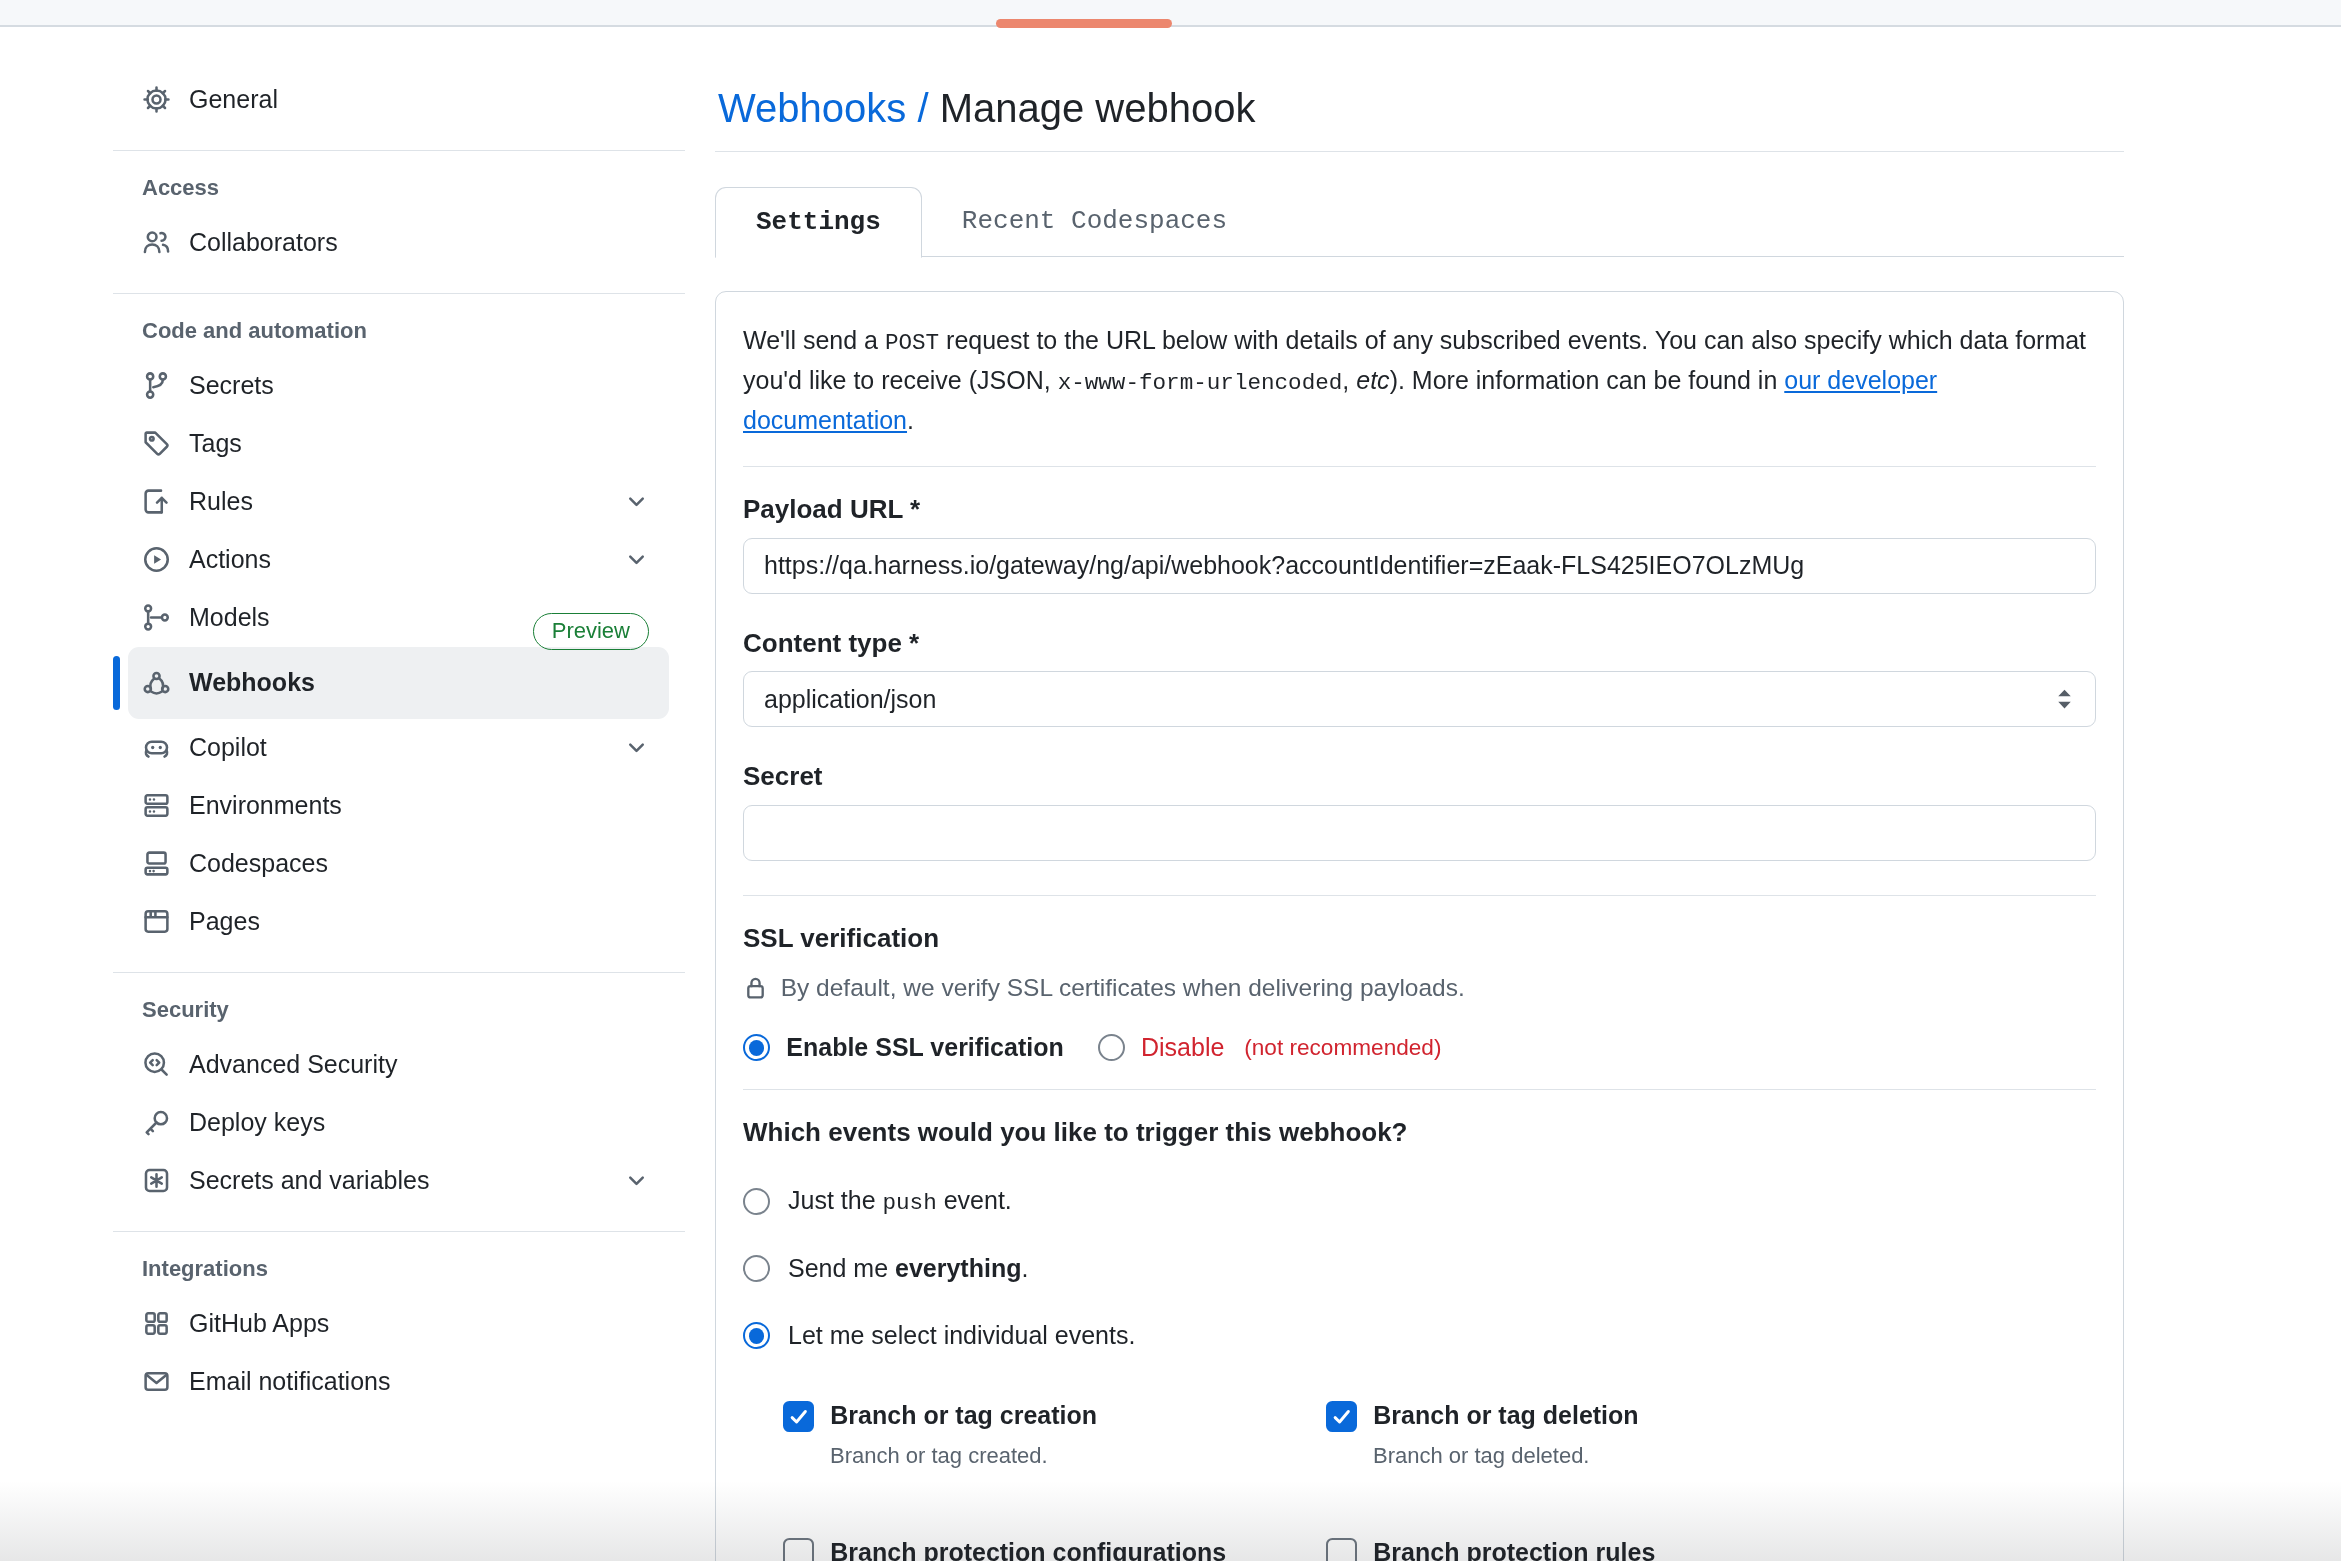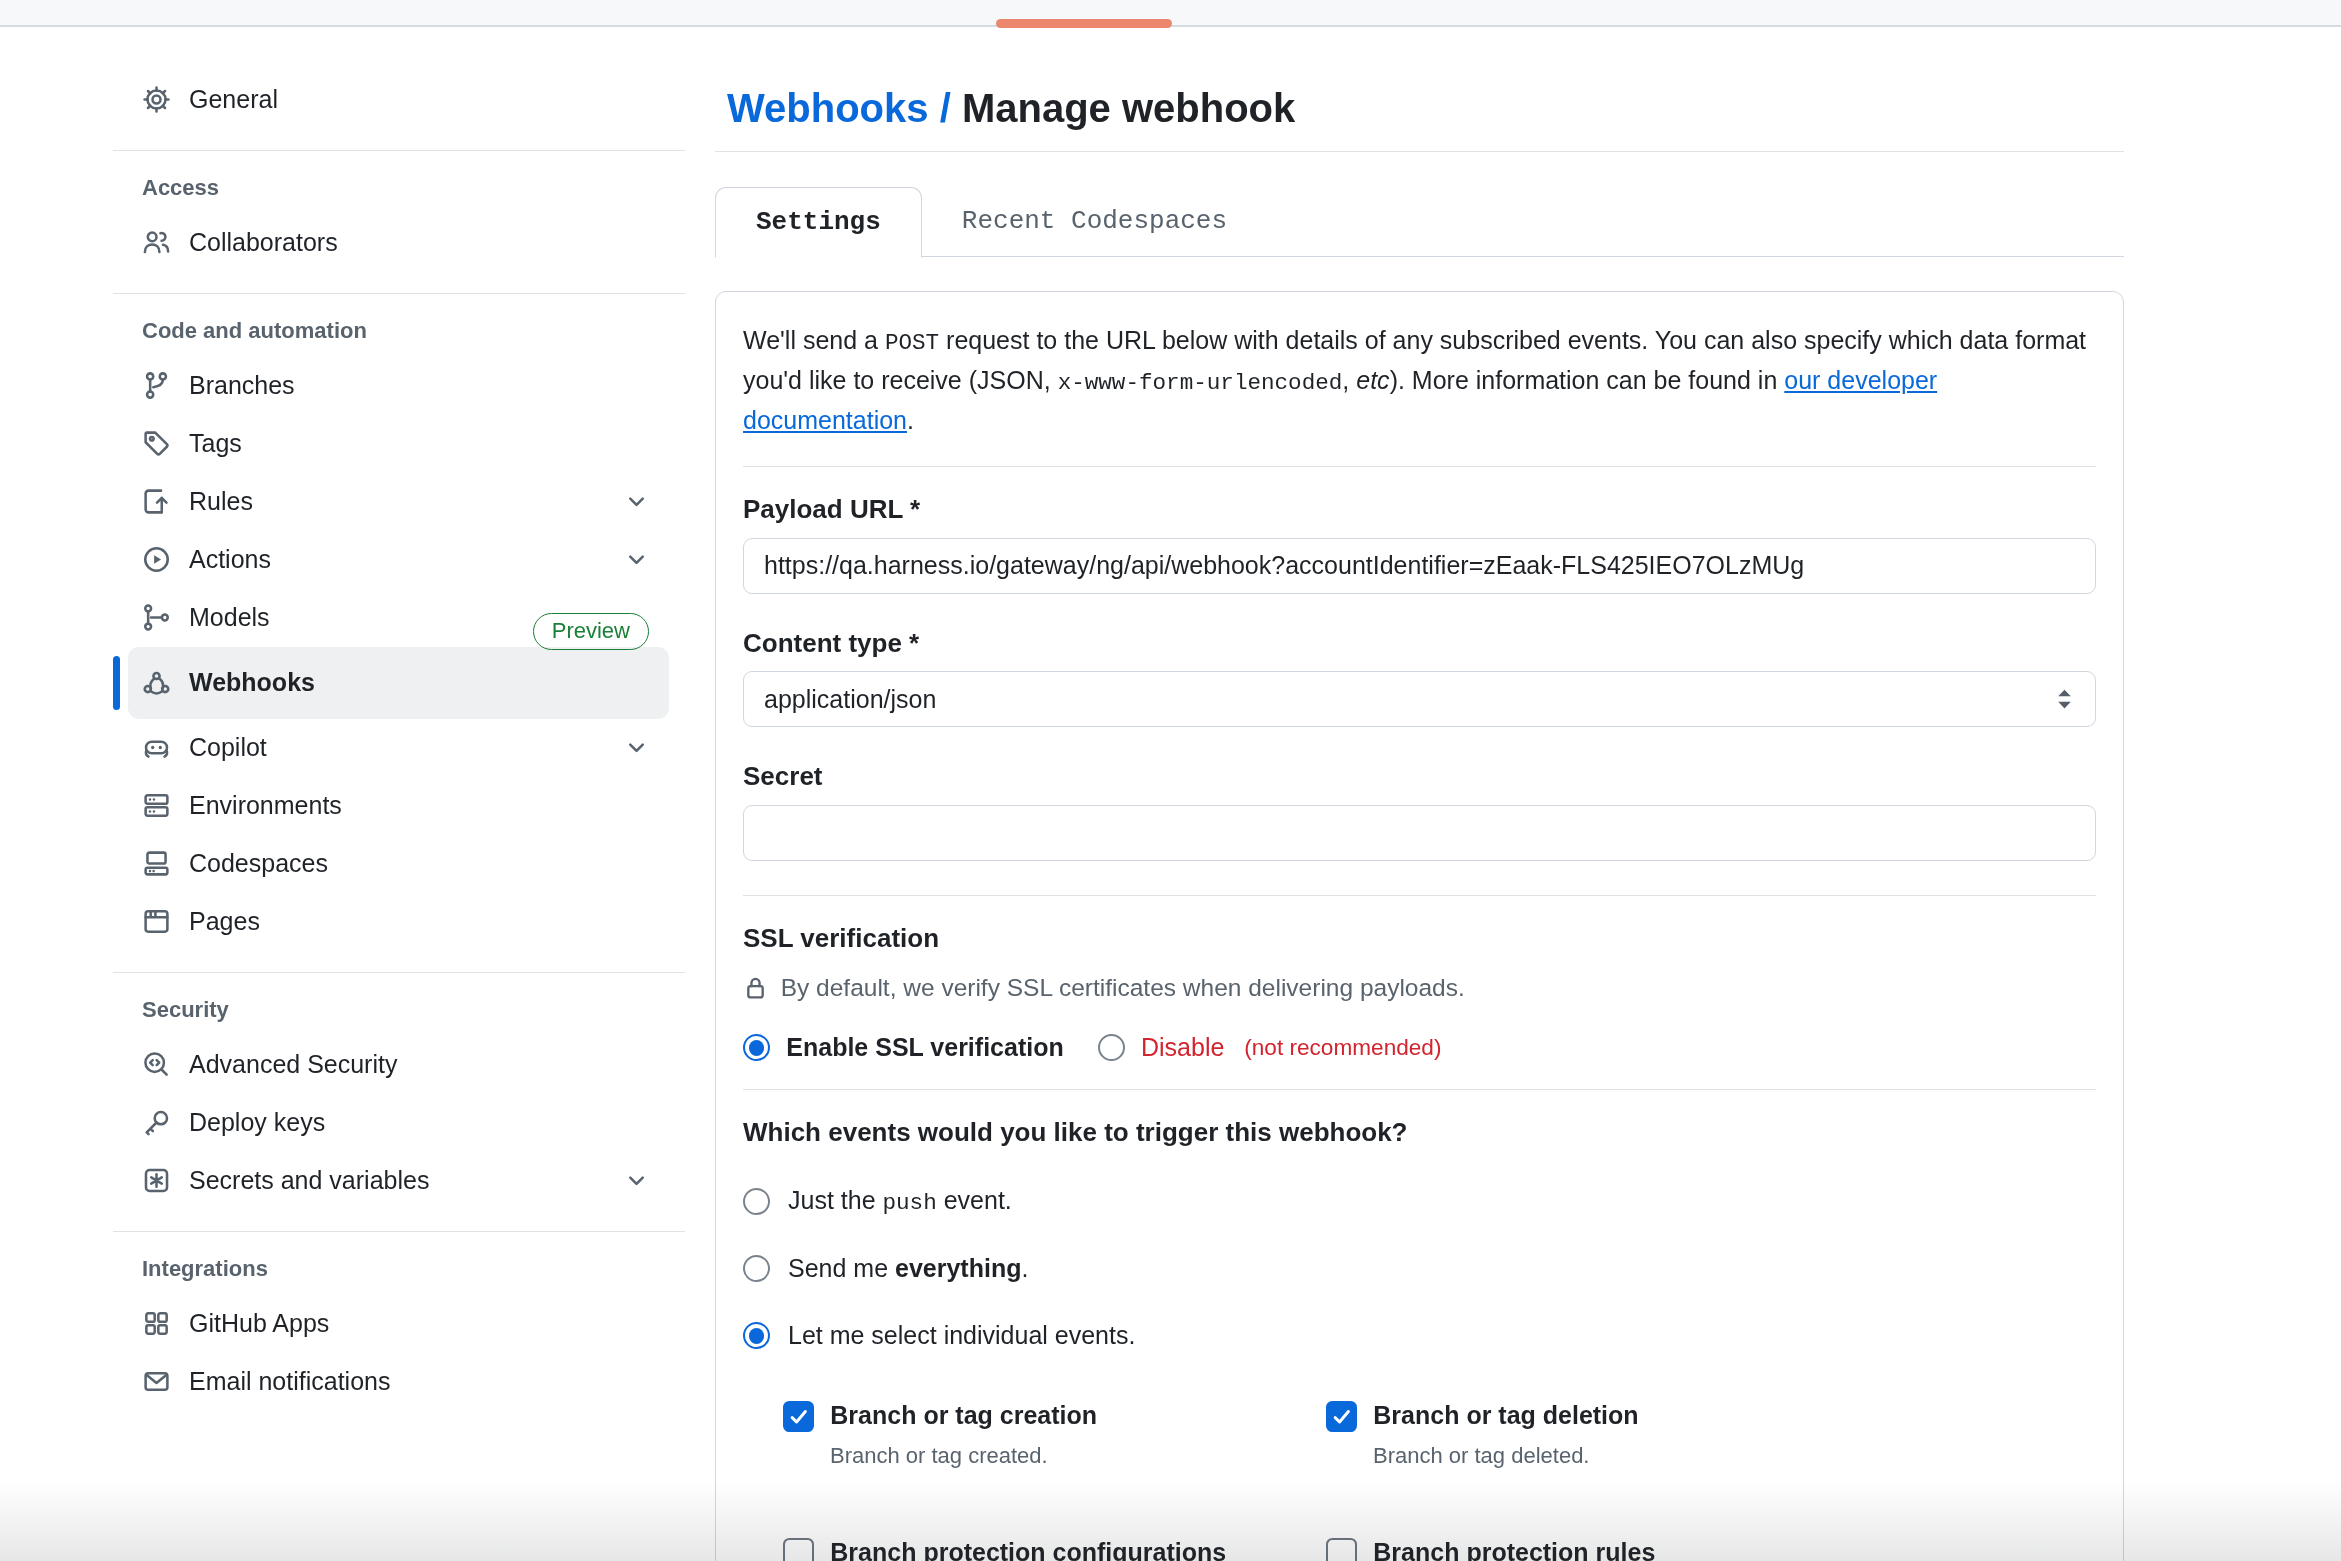--- a/index.html
+++ b/index.html
@@ -32,21 +32,21 @@
   .nav-item.active::after { content:""; position:absolute; left:0; top:9px; width:7.2px; bottom:9px;
     background:#0969da; border-radius:5.4px; z-index:0; }
   .nav-chevron { margin-left:auto; display:flex; }
   .nav-chevron svg { width:25px; height:25px; stroke:#59636e; fill:none; stroke-width:1.6;
     stroke-linecap:round; stroke-linejoin:round; }
   .nav-badge { margin-left:auto; font-size:22px; color:#1a7f37; border:1.8px solid #1a7f37;
     border-radius:905px; padding:4.5px 18px; font-weight:400; line-height:1.2;margin-top:28px; }
 
   
   .main { position:absolute; left:715px; top:63px; width:1409px; }
-  .page-title { margin:22px 12px 0; font-size:40px; font-weight:700; line-height:1.15; color:#1f2328; }
+  .page-title { margin:22px 3px 0; font-size:40px; font-weight:400; line-height:1.15; color:#1f2328; }
   .page-title .crumb-link { color:#0969da; text-decoration:none; cursor:pointer; }
   .page-title .crumb-sep { color:#0969da; }
   .title-rule { border:none; border-top:1.8px solid #dee3e8; margin:20px 0 0; }
 
   .tabnav { display:flex; margin-top:33px; border-bottom:1.8px solid #d0d7de; align-items:flex-end;font-family:Liberation Mono, monospace; }
   .tab { font-size:26px; padding:0 40px; height:71px; display:flex; align-items:center;
     color:#59636e; cursor:pointer; }
   .tab.active { color:#1f2328; font-weight:600; background:#fff; border:1.8px solid #d0d7de;
     border-bottom:1.8px solid #ffffff; border-radius:11px 11px 0 0; margin-bottom:-1.8px; }
 
@@ -142,21 +142,21 @@
 
     <div class="nav-item">
       <span class="nav-icon">
         <svg viewBox="0 0 16 16">
             <circle cx="4.5" cy="3" r="1.7"></circle>
             <circle cx="11.5" cy="3" r="1.7"></circle>
             <circle cx="4.5" cy="13" r="1.7"></circle>
             <path d="M4.5 4.8v6.4M11.5 4.8c0 2.8-2.5 3.7-5.3 4.1"></path>
           </svg>
       </span>
-      <span class="nav-label">Branches</span>
+      <span class="nav-label">Secrets</span>
     </div>
 
     <div class="nav-item">
       <span class="nav-icon">
         <svg viewBox="0 0 16 16">
             <path d="M2 7.3V2.6A.6.6 0 0 1 2.6 2h4.7l6.4 6.4a1 1 0 0 1 0 1.4l-3.9 3.9a1 1 0 0 1-1.4 0L2 7.3z"></path>
             <circle cx="5.4" cy="5.4" r="1"></circle>
           </svg>
       </span>
       <span class="nav-label">Tags</span>

